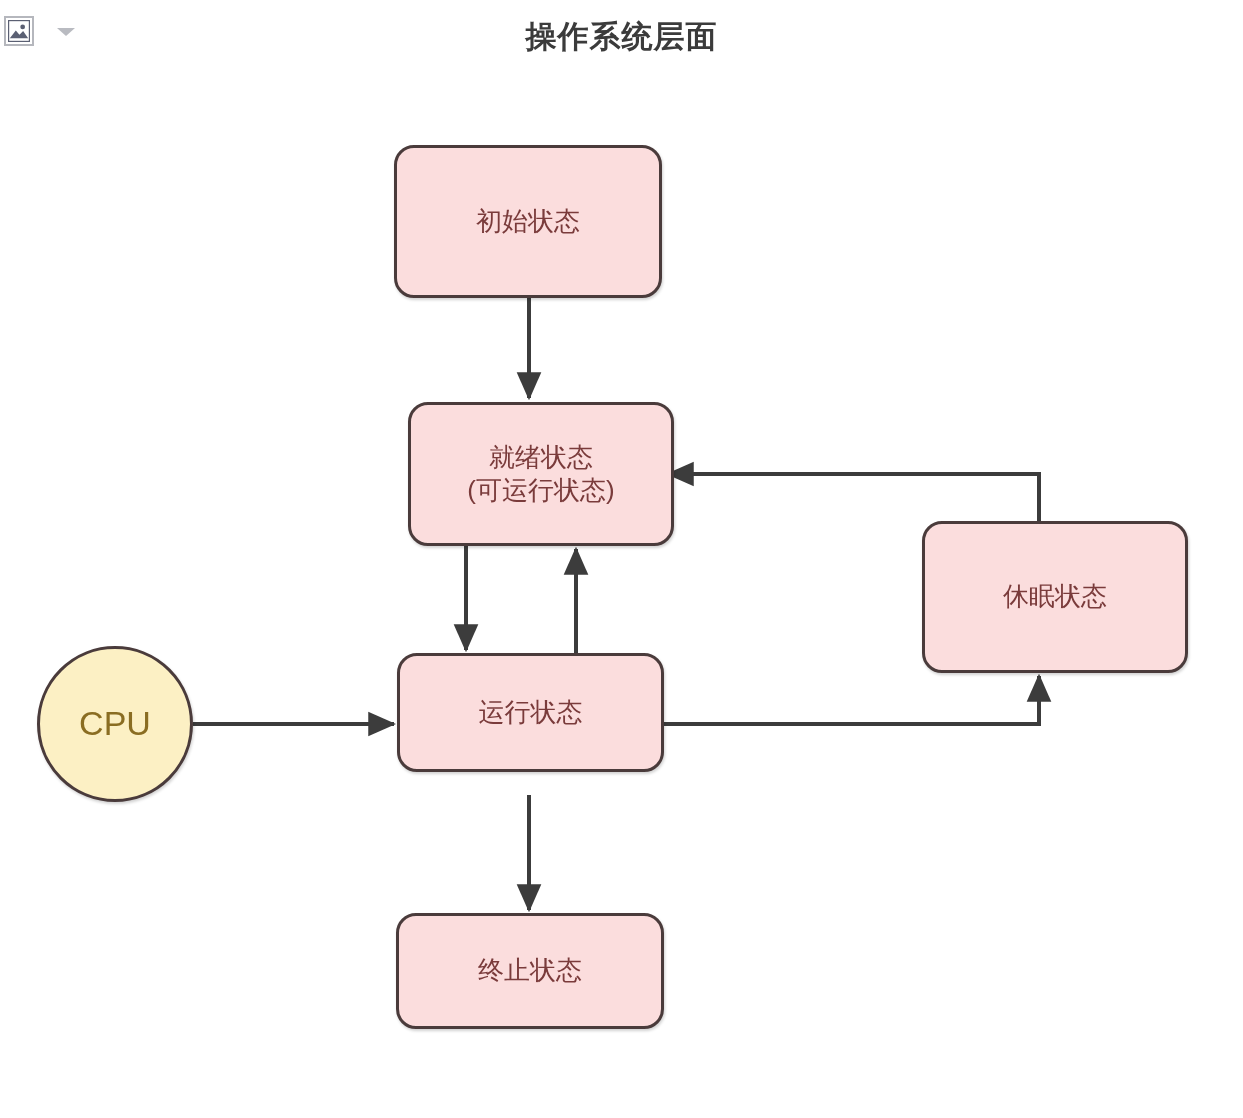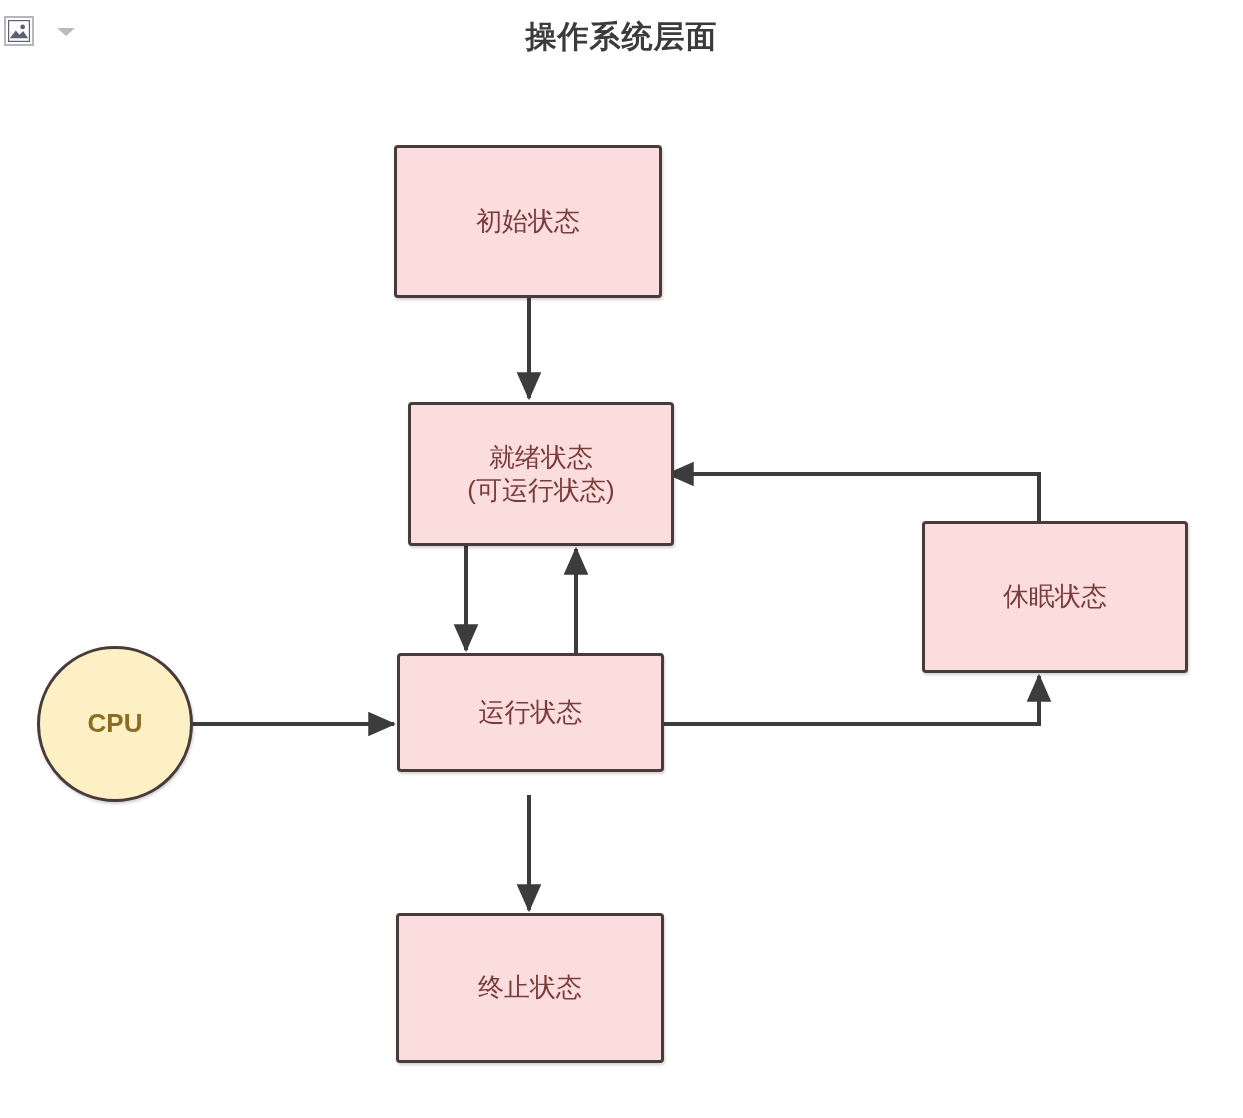--- a/index.html
+++ b/index.html
@@ -83,40 +83,39 @@
     display: flex;
     align-items: center;
     justify-content: center;
     text-align: center;
     line-height: 1.28;
     white-space: pre-line;
   }
   .node-rect {
     background: #fbdddd;
     border: 3px solid #4a3b3b;
-    border-radius: 4px;
+    border-radius: 20px;
     color: #7a3b3b;
     font-size: 26px;
     box-shadow: 1px 2px 3px rgba(0,0,0,0.18);
   }
   .node-circle {
     background: #fcf0c4;
     border: 3px solid #4a3b3b;
     border-radius: 50%;
     color: #8a6d22;
-    font-size: 26px;
+    font-size: 34px;
     box-shadow: 1px 2px 3px rgba(0,0,0,0.18);
-    font-weight: bold;
   }
 
   
   #node-initial  { left: 394px; top: 145px;  width: 268px; height: 153px; }
   #node-ready    { left: 408px; top: 402px;  width: 266px; height: 144px; }
   #node-running  { left: 397px; top: 653px;  width: 267px; height: 119px; }
-  #node-terminated { left: 396px; top: 913px; width: 268px; height: 150px; }
+  #node-terminated { left: 396px; top: 913px; width: 268px; height: 116px; }
   #node-dormant  { left: 906px; top: 521px;  width: 266px; height: 152px; margin-left: 16px; }
   #node-cpu      { left: 37px;  top: 646px;  width: 156px; height: 156px; }
 </style>
 </head>
 <body>
 
 <div id="toolbar">
   <div id="image-placeholder-icon">
     <svg viewBox="0 0 24 24" aria-hidden="true">
       <rect x="0.5" y="0.5" width="23" height="23" fill="#ffffff" stroke="#5b6073" stroke-width="1.6"></rect>

